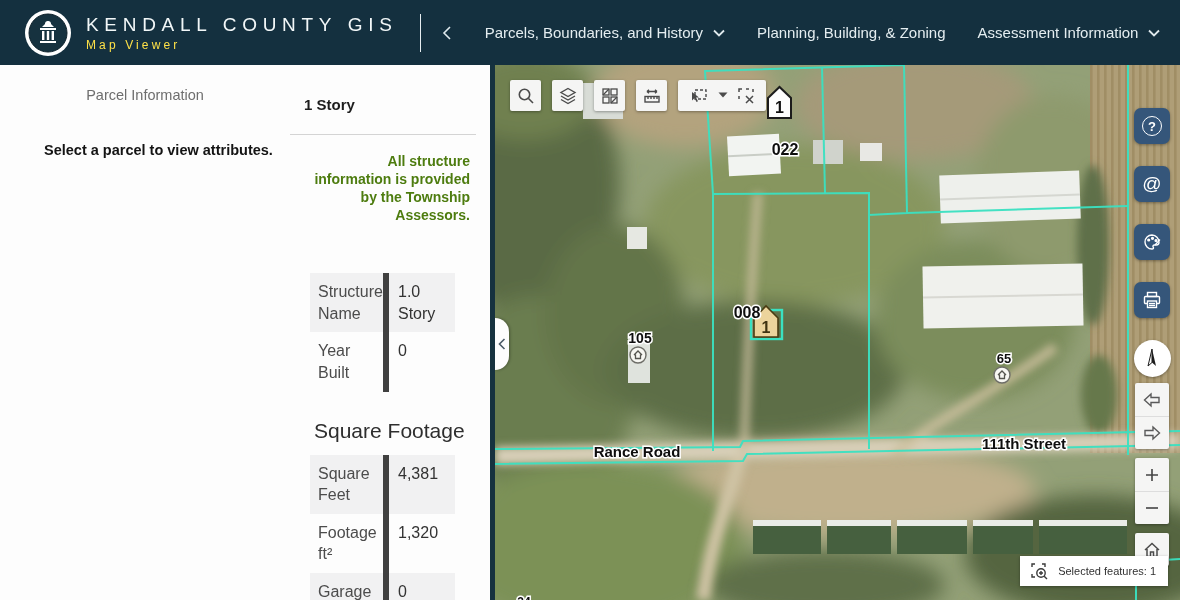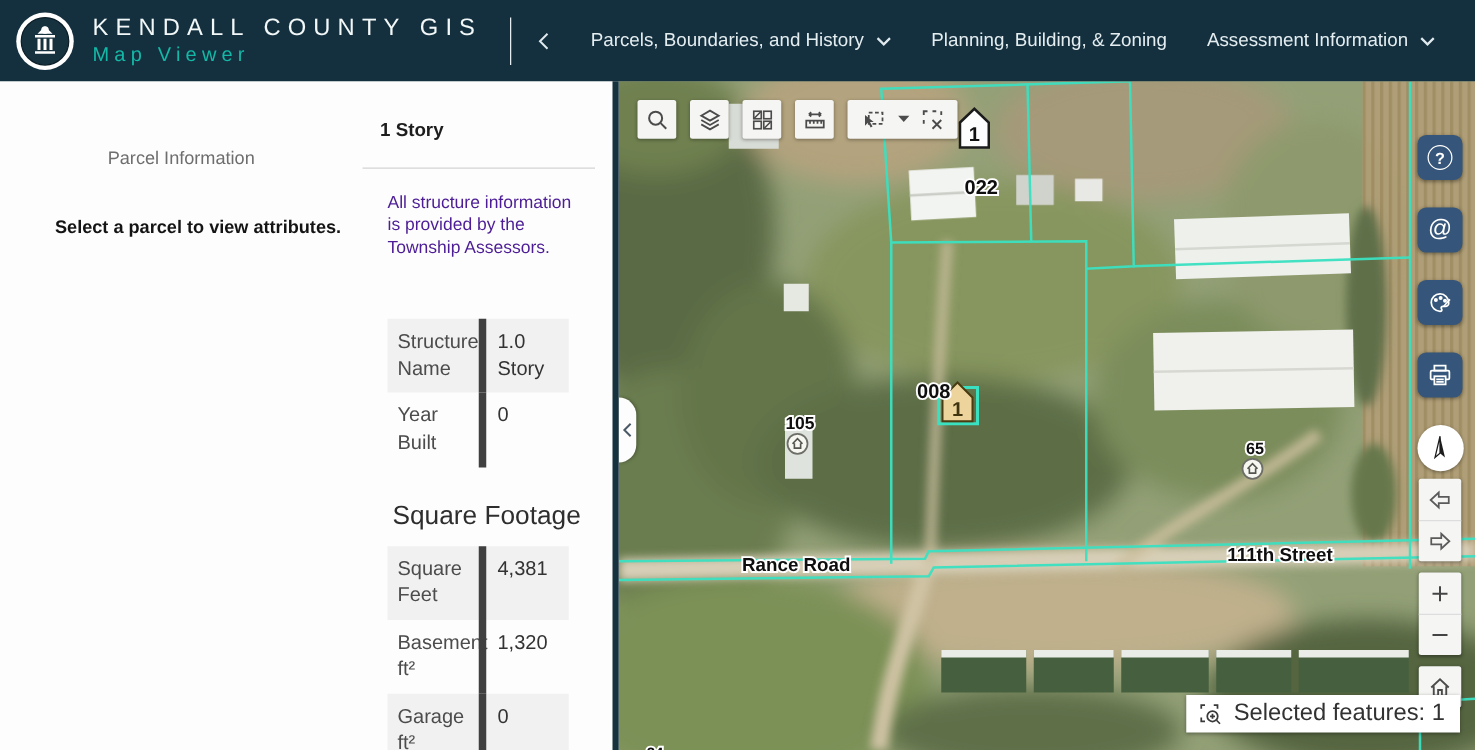--- a/index.html
+++ b/index.html
@@ -1,43 +1,43 @@
 <!DOCTYPE html>
 <html><head>
 <meta charset="utf-8">
 <style>
   * { margin:0; padding:0; box-sizing:border-box; }
   html,body { width:1180px; height:600px; overflow:hidden; }
   body { font-family:"Liberation Sans","DejaVu Sans",sans-serif; background:#fff; position:relative; }
 
   
   .header { position:absolute; top:0; left:0; width:1180px; height:65px;
-    background:#14303f; display:flex; align-items:center; padding-left:12px; color:#eef4f6; z-index:30; }
+    background:#14303f; display:flex; align-items:center; padding-left:24px; color:#eef4f6; z-index:30; }
   .logo { width:48px; height:48px; flex:0 0 48px; }
   .title-block { margin-left:14px; }
   .app-title { font-size:19px; letter-spacing:.30em; font-weight:400; color:#f2f7f8; white-space:nowrap; }
-  .app-subtitle { font-size:16px; letter-spacing:.26em; margin-top:2px; color:#14b8a6; }
+  .app-subtitle { font-size:12px; letter-spacing:.26em; margin-top:2px; color:#fde047; }
   .header-divider { width:1px; height:38px; background:#e6edf0; margin:0 20px 0 22px; }
   .nav { display:flex; align-items:center; gap:32px; font-size:15px; flex:1; min-width:0; }
   .nav-chevron { display:flex; align-items:center; cursor:pointer; }
   .nav-item { display:flex; align-items:center; gap:10px; white-space:nowrap; cursor:pointer; color:#e4edf0; }
   .caret-down svg, .nav-chevron svg { display:block; }
 
   
   .panel { position:absolute; top:65px; left:0; width:495px; height:535px; background:#fdfdfd;
     border-right:5px solid #16323f; z-index:20; overflow:hidden; }
   .panel-cols { display:flex; height:100%; }
   .col-left { width:290px; flex:0 0 290px; }
   .col-right { flex:1; position:relative; }
-  .panel-tab { text-align:center; color:#6e6e6e; font-size:14.5px; padding-top:22px; cursor:pointer;margin-top:32px; }
+  .panel-tab { text-align:center; color:#6e6e6e; font-size:14.5px; padding-top:22px; cursor:pointer; }
   .parcel-msg { font-size:14.5px; font-weight:bold; color:#141414; margin:39px 0 0 44px; }
   .cama-title { font-size:15px; font-weight:bold; color:#1d1d1d; margin:31px 0 0 14px; }
   .cama-hr { border:none; border-top:1px solid #d4d4d4; margin:21px 0 0 0; width:186px; }
-  .notice { width:160px; margin:17px auto 0 auto; text-align:left; font-size:14px; font-weight:normal;
-    color:#4c1d95; line-height:1.29; }
+  .notice { width:160px; margin:17px auto 0 auto; text-align:right; font-size:14px; font-weight:bold;
+    color:#4d7c0f; line-height:1.29; }
   .attr-table { width:145px; margin-left:20px; font-size:16px; }
   .attr-table.t1 { margin-top:49px; }
   .attr-table.t2 { margin-top:12px; }
   .attr-row { display:flex; }
   .attr-row:nth-child(odd) { background:#f1f1f2; }
   .attr-label { width:73px; flex:0 0 73px; padding:8px 4px 8px 8px; color:#4c4c4c; line-height:1.35; }
   .attr-value { flex:1; padding:8px 4px 8px 9px; color:#333; border-left:6px solid #404040; line-height:1.35; }
   .sqft-title { font-size:21px; font-weight:400; color:#2e2e2e; margin:27px 0 0 24px; }
 
   
@@ -65,21 +65,21 @@
   .white-stack { background:#f5f5f4; border-radius:2px; box-shadow:0 1px 3px rgba(0,0,0,.35); margin-bottom:9px; }
   .white-btn { width:34px; height:33px; background:transparent; border:none; display:flex; align-items:center;
     justify-content:center; cursor:pointer; }
   .white-btn + .white-btn { border-top:1px solid #ddd; }
   .home-btn { width:34px; height:33px; background:#f5f5f4; border:none; border-radius:2px;
     display:flex; align-items:center; justify-content:center; cursor:pointer; box-shadow:0 1px 3px rgba(0,0,0,.35); }
 
   
   .selected-bar { position:absolute; right:12px; bottom:14px; height:30px; background:#fff; z-index:10;
     display:flex; align-items:center; gap:9px; padding:0 12px 0 10px; box-shadow:0 1px 3px rgba(0,0,0,.35);
-    font-size:19px; color:#323232; white-space:nowrap; }
+    font-size:11px; color:#323232; white-space:nowrap; }
 
   
   .collapse-handle { position:absolute; left:0; top:253px; width:14px; height:52px; background:#fdfdfd;
     border-radius:0 26px 26px 0; display:flex; align-items:center; justify-content:center; cursor:pointer;
     box-shadow:1px 0 3px rgba(0,0,0,.3); z-index:10; }
 
   .maplabel { font-weight:bold; fill:#0e0e0e; stroke:#fff; stroke-width:3px; paint-order:stroke;
     font-family:"Liberation Sans","DejaVu Sans",sans-serif; }
 </style>
 </head>
@@ -154,21 +154,21 @@
       </div>
 
       <div class="sqft-title">Square Footage</div>
 
       <div class="attr-table t2">
         <div class="attr-row">
           <div class="attr-label">Square Feet</div>
           <div class="attr-value">4,381</div>
         </div>
         <div class="attr-row">
-          <div class="attr-label">Basement ft²</div>
+          <div class="attr-label">Footage ft²</div>
           <div class="attr-value">1,320</div>
         </div>
         <div class="attr-row">
           <div class="attr-label">Garage ft²</div>
           <div class="attr-value">0</div>
         </div>
       </div>
     </div>
   </div>
 </div>

